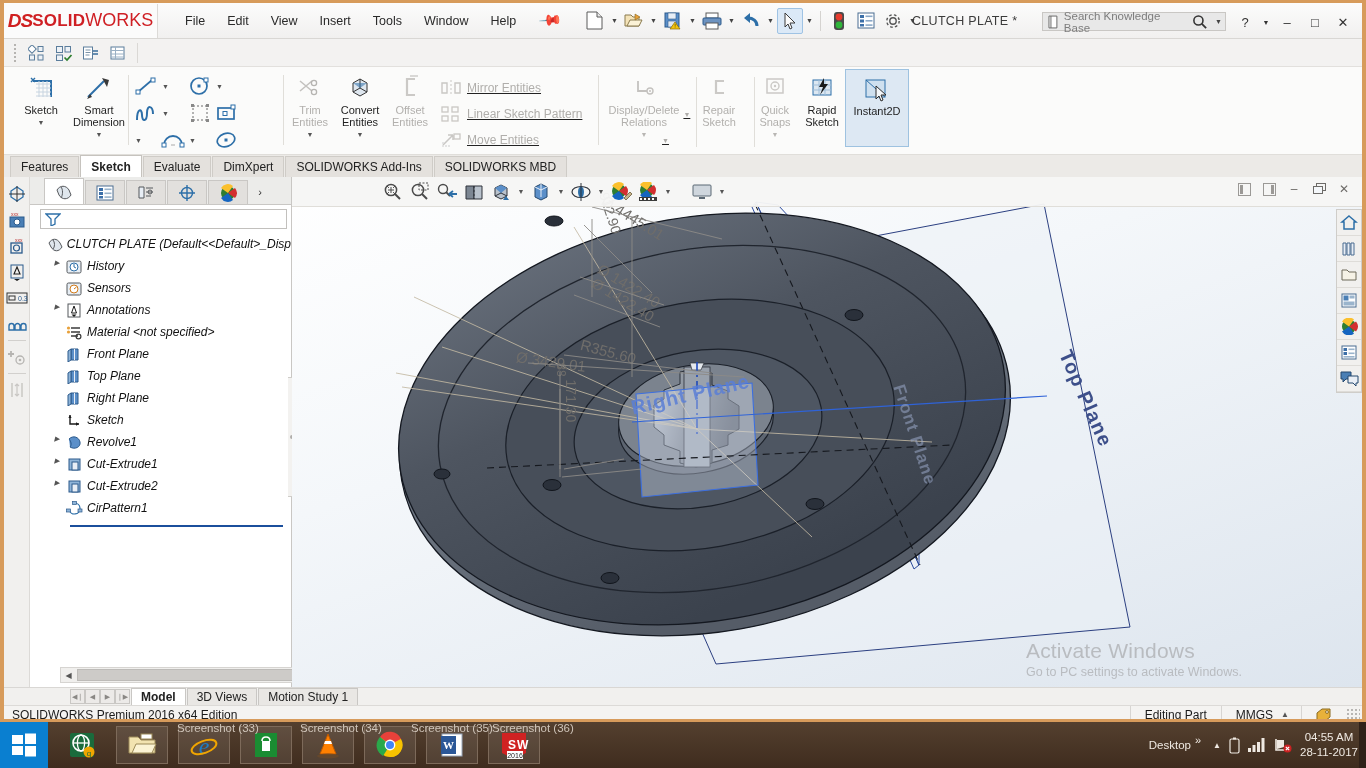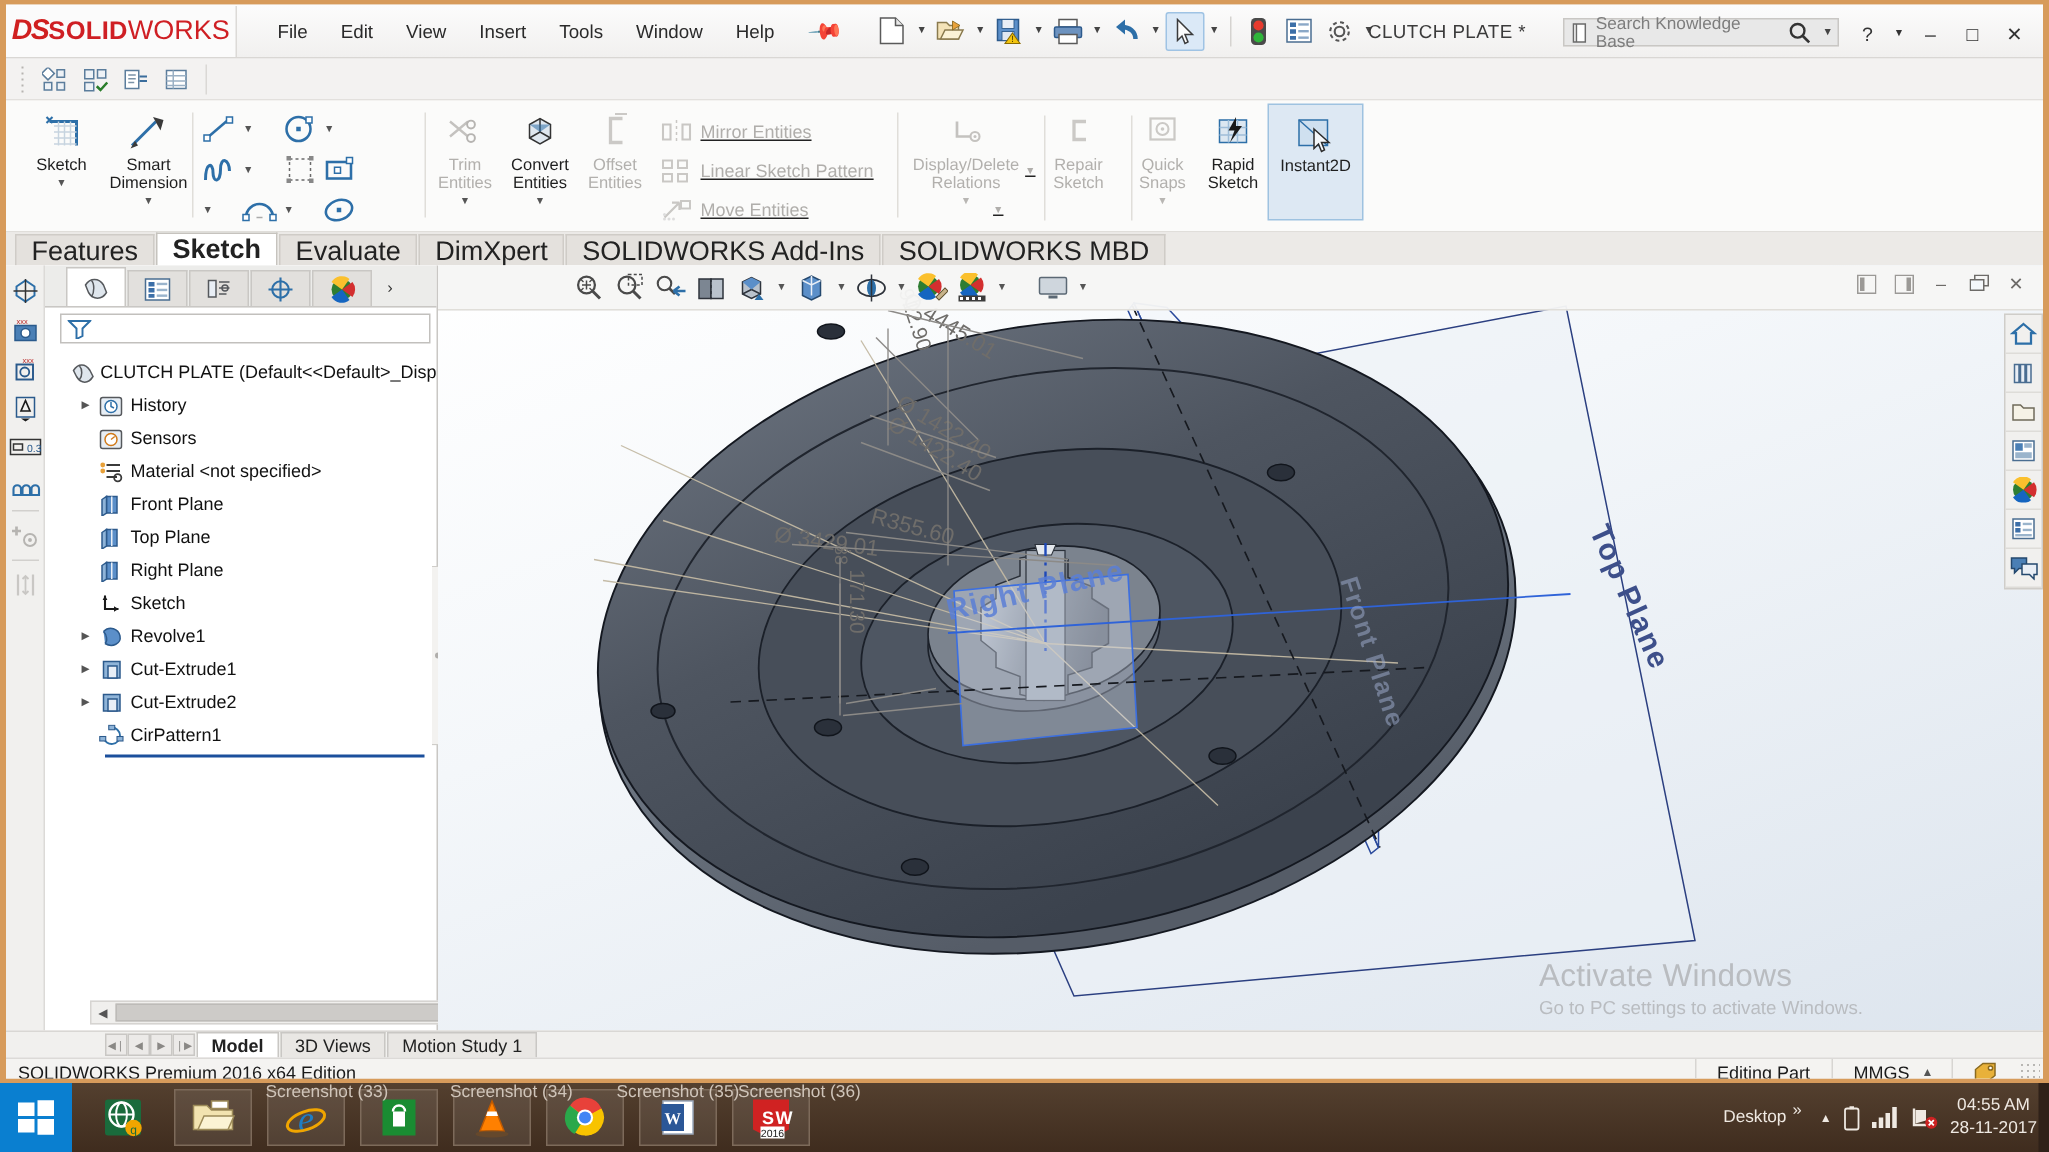--- a/index.html
+++ b/index.html
@@ -102,21 +102,21 @@
   .rb-txtrow{ display:flex; align-items:center; height:26px; gap:5px; padding-left:2px;}
   .rb-txtrow .t{ font-size:12px; color:#b0aeab;}
   .rb-boxed{ outline:1px solid #9ec2e0; background:#dde8f3; }
 
   
   #cmdtabs{
     position:absolute; left:0; top:152px; width:1358px; height:22px;
     background:#eceae7; display:flex; align-items:flex-end; padding-left:6px;
   }
   .cmdtab{
-    height:21px; padding:0 10px; display:flex; align-items:center; font-size:18px;
+    height:21px; padding:0 10px; display:flex; align-items:center; font-size:12px;
     background:#e4e1dd; border:1px solid #cfccc7; border-bottom:none; margin-right:1px; color:#222;
     cursor:default;
   }
   .cmdtab.active{ background:#fff; font-weight:bold; height:22px; border-color:#c6c3be;}
 
   
   #main{ position:absolute; left:0; top:174px; width:1358px; height:510px; background:#fff;}
 
   
   #rail{ position:absolute; left:0; top:0; width:26px; height:510px; background:#f1f0ee;
@@ -130,21 +130,21 @@
   #fm-tabs{ height:28px; display:flex; align-items:flex-end; background:#ececea;
     border-bottom:1px solid #c9c7c4; padding-left:14px;}
   .fm-tab{ width:40px;height:24px;display:flex;align-items:center;justify-content:center;
     border:1px solid #c9c7c4;border-bottom:none;background:#e2e0dd; margin-right:1px;}
   .fm-tab.active{ background:#fff;height:26px;}
   .fm-more{ width:22px;height:24px;display:flex;align-items:center;justify-content:center;
     font-size:11px;color:#333;}
   #fm-filter{ margin:4px 4px 2px 10px; height:20px; border:1px solid #c2c0bd; background:#fff;
     display:flex; align-items:center; padding-left:4px;}
   #fm-tree{ padding:6px 0 0 4px; font-size:12px; color:#111;}
-  .tr{ display:flex; align-items:center; height:22px; padding-left:4px; white-space:nowrap;}
+  .tr{ display:flex; align-items:flex-start; height:22px; padding-left:4px; white-space:nowrap;font-style:italic;}
   .tr .arw{ width:14px; text-align:center; font-size:7px; color:#555;}
   .tr .ico{ width:20px; display:flex; align-items:center; justify-content:center;}
   .tr .txt{ padding-left:3px;}
   .tr.root{ font-size:12px;}
   #fm-underline{ height:2px; background:#1b4f9c; margin:2px 8px 0 36px;}
   
   #fm-split{ position:absolute; left:284px; top:200px; width:8px; height:120px;
     background:#f3f2f0; border:1px solid #cfcdc9; border-left:none; border-radius:0 3px 3px 0;
     display:flex; align-items:center; justify-content:center;}
   #fm-split .d{ width:4px;height:4px;border-radius:50%;background:#b0aeab;}
@@ -798,20 +798,31 @@
           <span class="ico">
             <svg width="16" height="15" viewBox="0 0 16 15">
                 <rect x="1" y="2" width="14" height="12" rx="1.5" fill="#e7eef5" stroke="#55585c"></rect>
                 <circle cx="8" cy="8" r="4" fill="#fff" stroke="#d07a1a"></circle>
                 <path d="M8 8l2.5-2" stroke="#d07a1a"></path>
               </svg>
           </span>
           <span class="txt">Sensors</span>
         </div>
 
+        <div class="tr" style="padding-left:16px">
+          <span class="arw">▶</span>
+          <span class="ico">
+            <svg width="16" height="15" viewBox="0 0 16 15">
+                <rect x="2" y="1" width="12" height="13" fill="#fff" stroke="#55585c"></rect>
+                <path d="M8 3L5.5 10h5z" fill="none" stroke="#1a1a1a"></path>
+                <path d="M5.5 11.5h5L8 14z" fill="#1a1a1a"></path>
+              </svg>
+          </span>
+          <span class="txt">Annotations</span>
+        </div>
 
         <div class="tr" style="padding-left:16px">
           <span class="arw"></span>
           <span class="ico">
             <svg width="17" height="15" viewBox="0 0 17 15">
                 <path d="M5 3h9M5 7h9M5 11h7" stroke="#3b3b3b" stroke-width="1.4"></path>
                 <circle cx="2.5" cy="3" r="1.6" fill="#e8a13a"></circle>
                 <circle cx="2.5" cy="7" r="1.6" fill="#e8a13a"></circle>
                 <circle cx="12.5" cy="11.5" r="2.4" fill="none" stroke="#3b3b3b" stroke-width="1.2"></circle>
               </svg>

